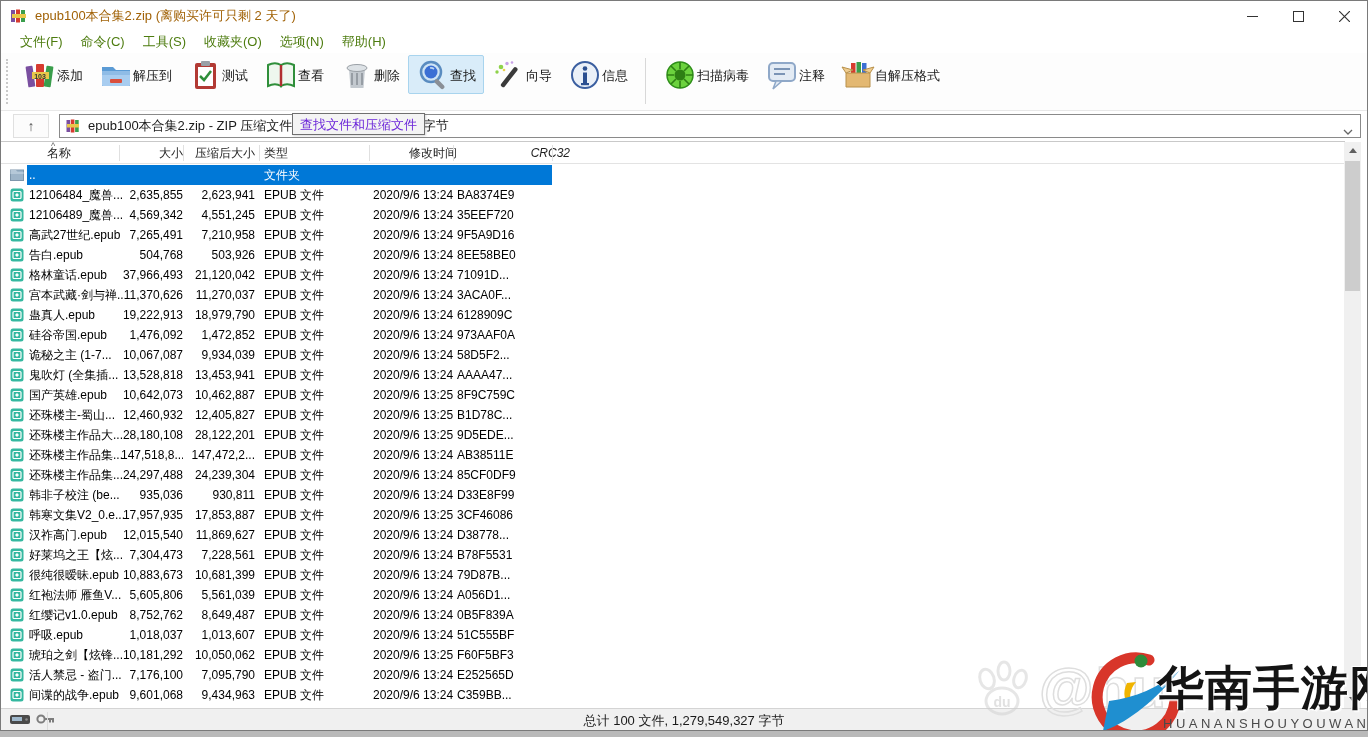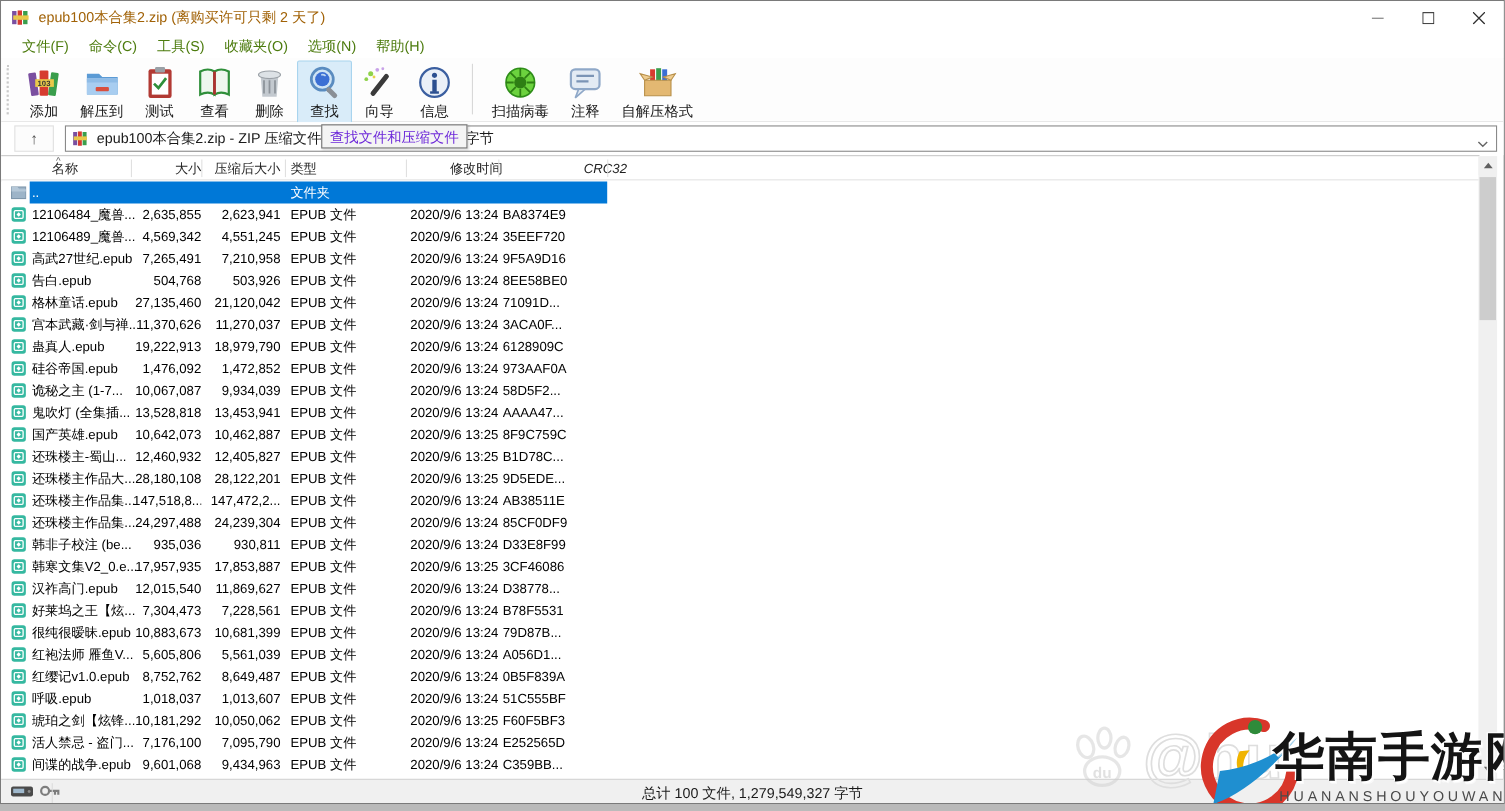--- a/index.html
+++ b/index.html
@@ -15,21 +15,21 @@
   .win-btn svg { display:block; }
 
   
   .menubar { position:absolute; left:0; top:30px; width:100%; height:22px; background:#fff; display:flex; align-items:center; padding-left:10px; }
   .menu-item { font-size:13px; color:#4d7c0f; padding:2px 9px; cursor:default; }
 
   
   .toolbar-wrap { position:absolute; left:0; top:52px; width:100%; height:58px; background:#fdfdfd; border-bottom:1px solid #e8e8e8; }
   .gripper { position:absolute; left:5px; top:6px; bottom:6px; width:3px; border-left:2px dotted #c9c9c9; }
   .toolbar { position:absolute; left:14px; top:2px; height:54px; display:flex; align-items:flex-start; }
-  .tb-btn { display:flex; flex-direction:column; align-items:center; padding:3px 7px 2px; border:1px solid transparent; border-radius:2px; min-width:46px; }
+  .tb-btn { display:flex; flex-direction:row; align-items:center; padding:3px 7px 2px; border:1px solid transparent; border-radius:2px; min-width:46px; }
   .tb-btn.active { background:#d9ecf9; border-color:#a8d4ee; }
   .tb-icon { width:34px; height:32px; display:block; }
   .tb-icon svg { width:34px; height:32px; display:block; }
   .tb-label { font-size:13px; color:#1a1a1a; margin-top:1px; white-space:nowrap; }
   .tb-sep { width:1px; background:#d8d8d8; height:46px; margin:3px 9px 0; }
 
   
   .addressbar { position:absolute; left:0; top:110px; width:100%; height:30px; background:#fff; }
   .up-btn { position:absolute; left:12px; top:3px; width:36px; height:24px; border:1px solid #e0e0e0; background:#fcfcfc; display:flex; align-items:center; justify-content:center; color:#555; font-size:14px; }
   .addr-combo { position:absolute; left:58px; top:3px; right:6px; height:24px; border:1px solid #8a8a8a; background:#fff; display:flex; align-items:center; }
@@ -372,21 +372,21 @@
       </div>
       <div class="lrow">
         <span class="ricon">
           <svg viewBox="0 0 14 14">
             <rect x="0.5" y="0.5" width="13" height="13" rx="2.5" fill="#35b8a0"></rect>
             <rect x="3" y="3.5" width="8" height="7" rx="1" fill="none" stroke="#fff" stroke-width="1.2"></rect>
             <path d="M5 7 l2 -2 l2 2 l-2 2 z" fill="#fff"></path>
           </svg>
         </span>
         <span class="rcell c-name">格林童话.epub</span>
-        <span class="rcell c-size">27,135,460</span>
+        <span class="rcell c-size">37,966,493</span>
         <span class="rcell c-packed">21,120,042</span>
         <span class="rcell c-type">EPUB 文件</span>
         <span class="rcell c-mod">2020/9/6 13:24</span>
         <span class="rcell c-crc">71091D...</span>
       </div>
       <div class="lrow">
         <span class="ricon">
           <svg viewBox="0 0 14 14">
             <rect x="0.5" y="0.5" width="13" height="13" rx="2.5" fill="#35b8a0"></rect>
             <rect x="3" y="3.5" width="8" height="7" rx="1" fill="none" stroke="#fff" stroke-width="1.2"></rect>

